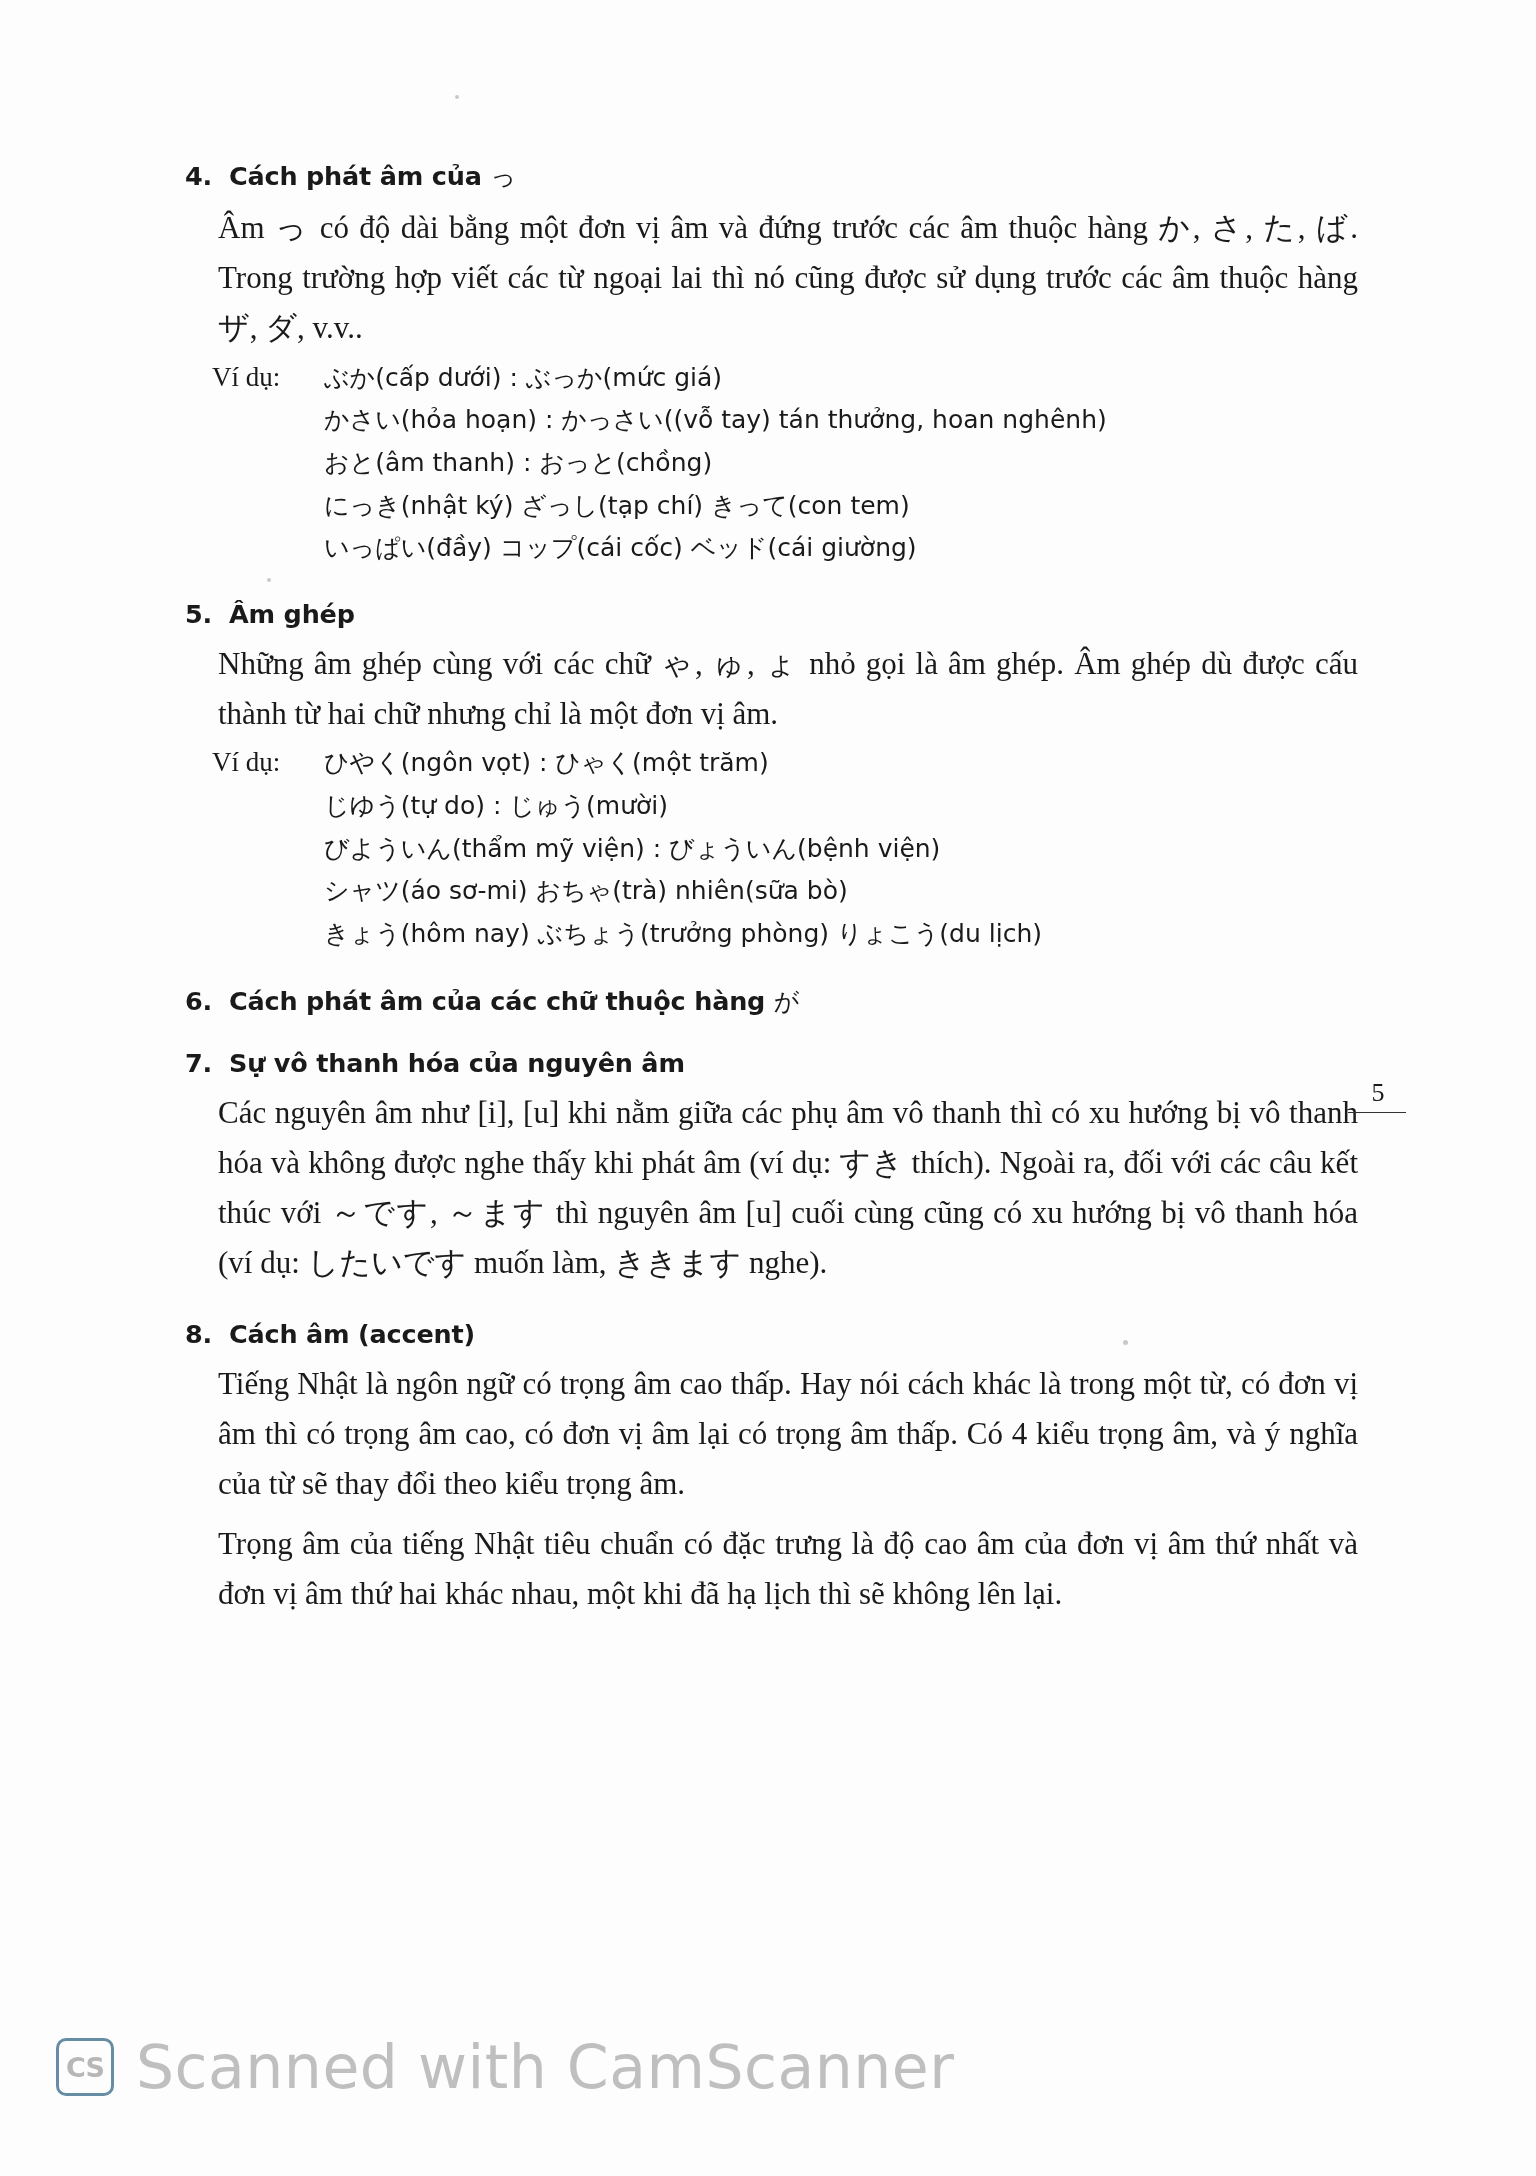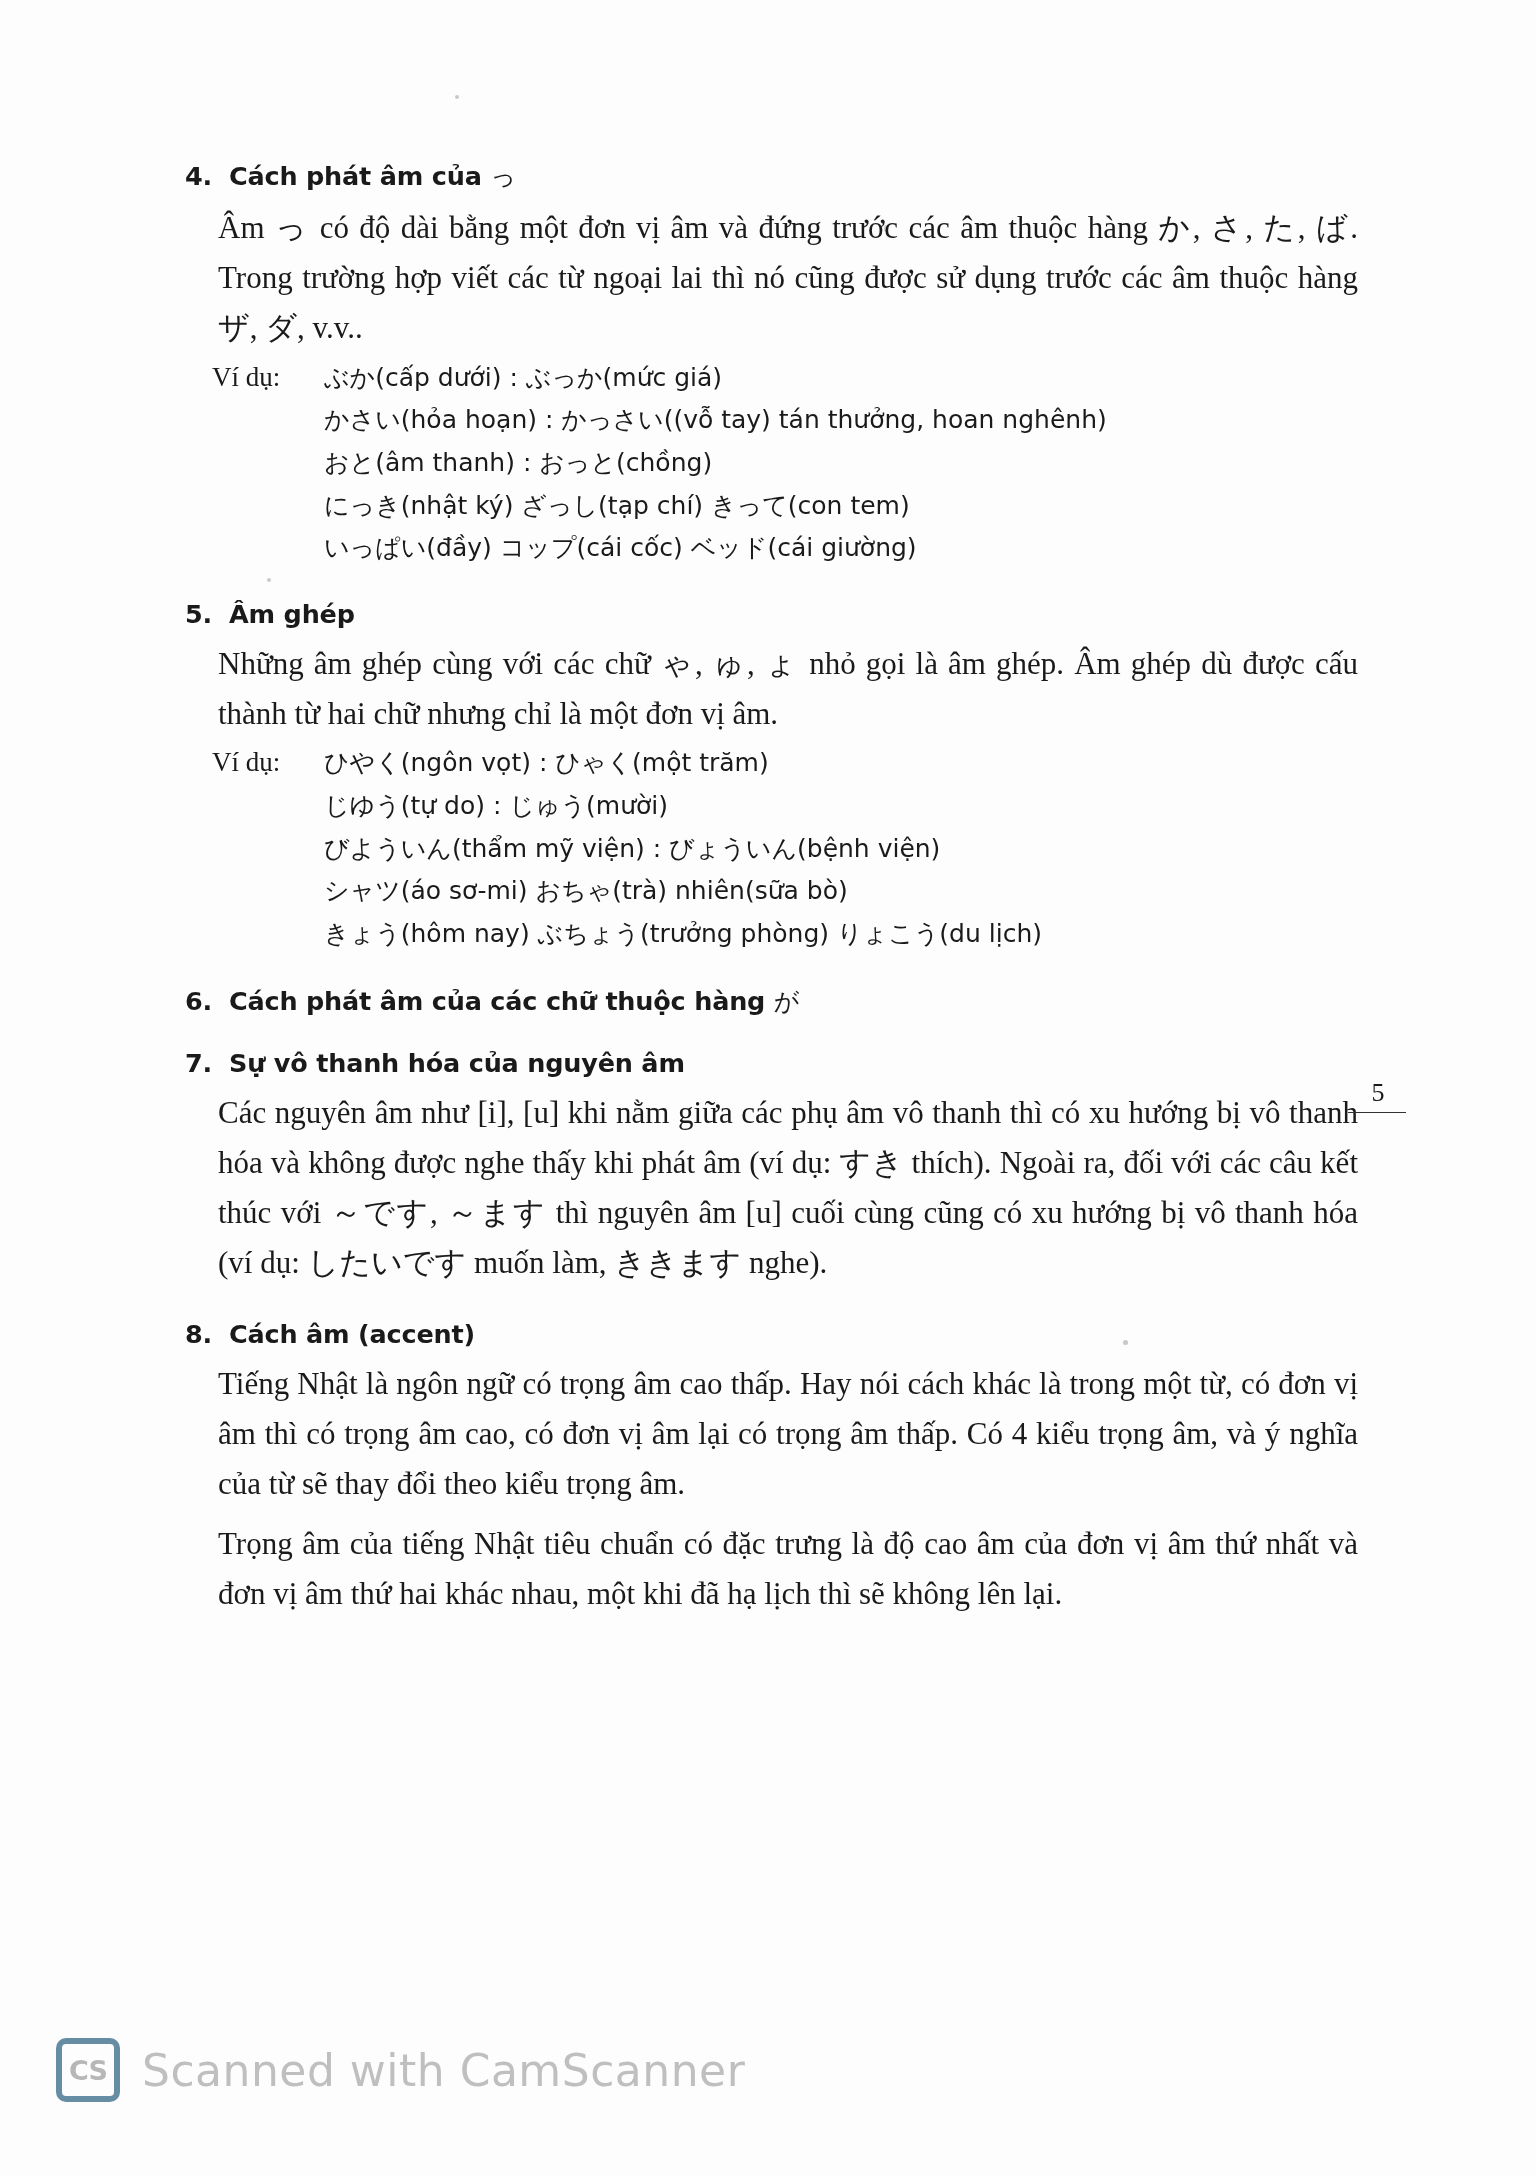--- a/index.html
+++ b/index.html
@@ -103,36 +103,36 @@
     position: absolute;
     left: 56px;
     bottom: 74px;
     display: flex;
     align-items: center;
     opacity: 0.62;
   }
   .cs-badge {
     width: 52px;
     height: 52px;
-    border: 6px solid #0c4a6e;
+    border: 3px solid #0c4a6e;
     border-radius: 10px;
     color: #8d8d8d;
     font-family: "DejaVu Sans", sans-serif;
     font-weight: bold;
     font-size: 27px;
     display: flex;
     align-items: center;
     justify-content: center;
     letter-spacing: -1px;
   }
   .cs-text {
     margin-left: 22px;
     color: #9a9a9a;
     font-family: "DejaVu Sans", sans-serif;
-    font-size: 44px;
+    font-size: 60px;
     letter-spacing: 0.5px;
   }
   .speck {
     position: absolute;
     background: #c9c9c9;
     border-radius: 50%;
   }
 </style>
 </head>
 <body>

